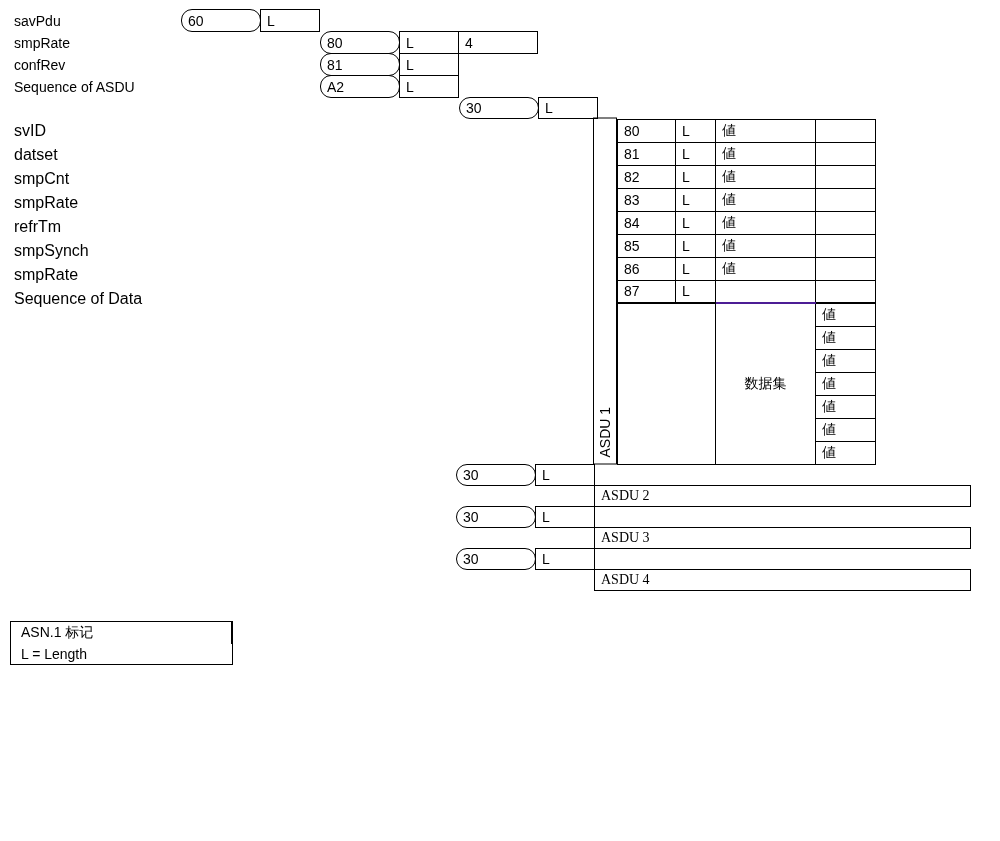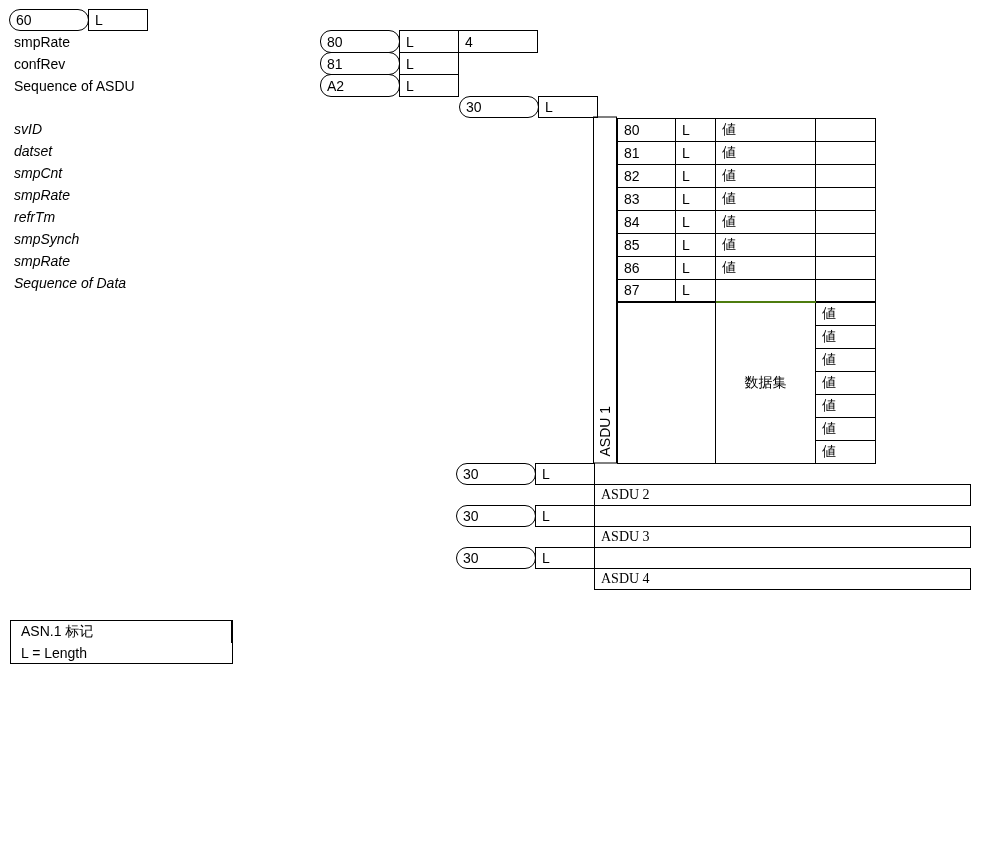--- a/index.html
+++ b/index.html
@@ -59,22 +59,21 @@
     .asdu-tag { width: 58px; }
     .asdu-len { width: 40px; }
     .asdu-val { width: 100px; }
     .asdu-extra { width: 60px; }
     .dataset-label {
       text-align: center;
     }
     .small-label {
       width: 168px;
       padding: 3px 0 3px 4px;
-      font-size: 14px;
-      font-style: italic;
+      font-size: 16px;
     }
     .asdu-wide {
       border: 1px solid #000;
       width: 377px;
       padding: 2px 6px;
       margin-left: -1px;
       margin-top: -1px;
       box-sizing: border-box;
       font-family: Liberation Serif, serif;
     }
@@ -93,20 +92,21 @@
       width: 200px;
     }
   </style>
 </head>
 <body>
 
 
 
 
 <div class="row">
+  <div class="label">savPdu</div>
   <div class="cell tag">60</div>
   <div class="cell len">L</div>
 </div>
 
 
 <div class="row">
   <div class="label">smpRate</div>
   <div style="width:139px"></div>
   <div class="cell tag">80</div>
   <div class="cell len">L</div>
@@ -197,21 +197,21 @@
         <td></td>
       </tr>
       <tr>
         <td>87</td>
         <td>L</td>
         <td></td>
         <td></td>
       </tr>
       <tr>
         <td colspan="2" rowspan="7" style="border-top:2px solid #000;"></td>
-        <td rowspan="7" class="dataset-label" style="border-top:2px solid #4d7c0f;">数据集</td>
+        <td rowspan="7" class="dataset-label" style="border-top:2px solid #4c1d95;">数据集</td>
         <td style="border-top:2px solid #000;">値</td>
       </tr>
       <tr>
             <td>値</td>
           </tr>
       <tr>
             <td>値</td>
           </tr>
       <tr>
             <td>値</td>

